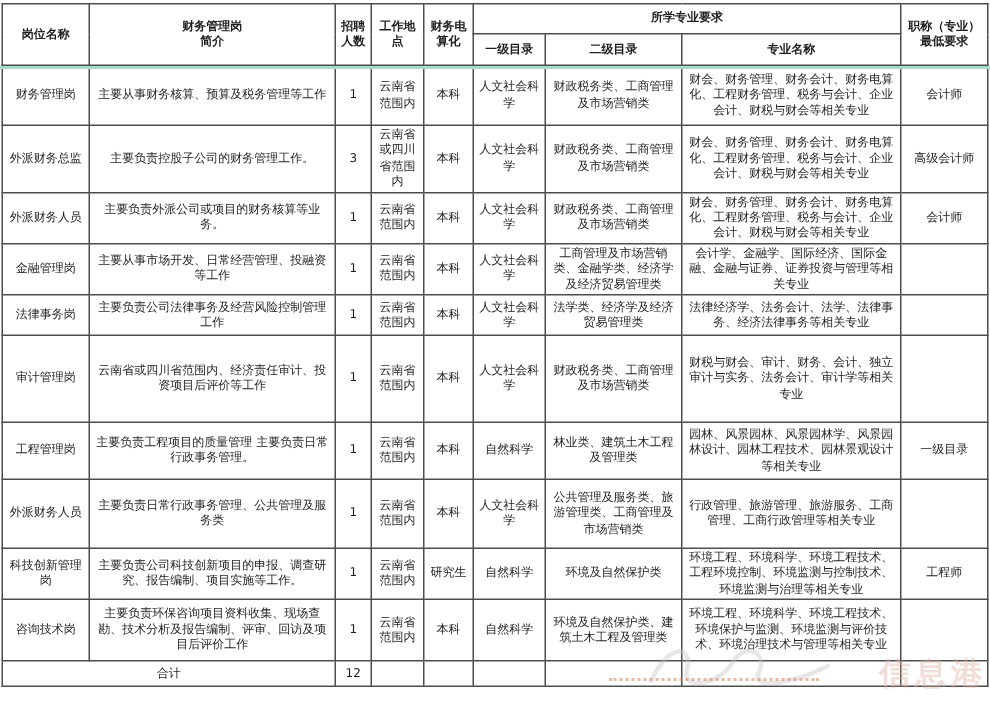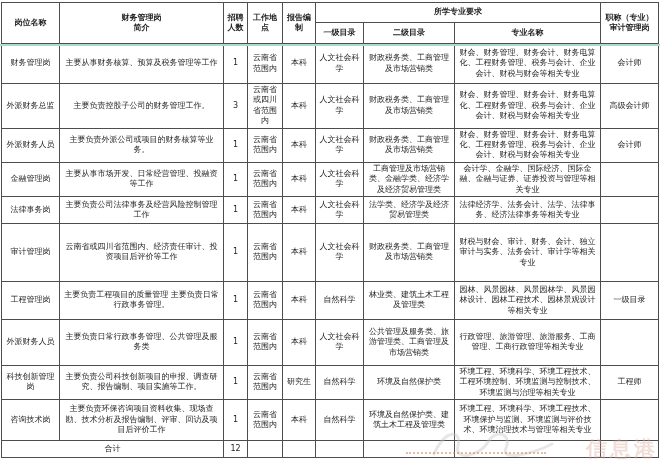--- a/index.html
+++ b/index.html
@@ -92,23 +92,23 @@
         <col style="width:58px">
     </colgroup>
     <thead>
       <tr class="h1">
         <th rowspan="2">岗位名称</th>
         <th rowspan="2" class="pre">财务管理岗
 简介</th>
         <th rowspan="2" class="pre">招聘
 人数</th>
         <th rowspan="2">工作地点</th>
-        <th rowspan="2">报告编制</th>
+        <th rowspan="2">财务电算化</th>
         <th colspan="3">所学专业要求</th>
-        <th rowspan="2">职称（专业）审计管理岗</th>
+        <th rowspan="2">职称（专业）最低要求</th>
       </tr>
       <tr class="h2">
         <th>一级目录</th>
         <th>二级目录</th>
         <th>专业名称</th>
       </tr>
     </thead>
     <tbody id="rows">
         <tr>
           <td class="col-position">财务管理岗</td>

